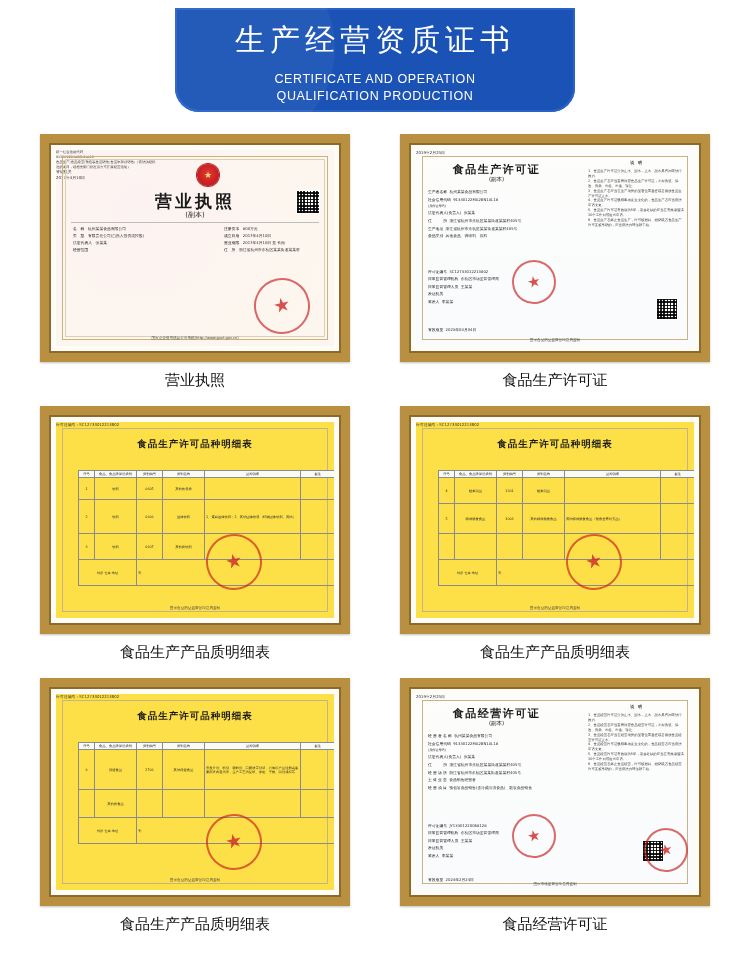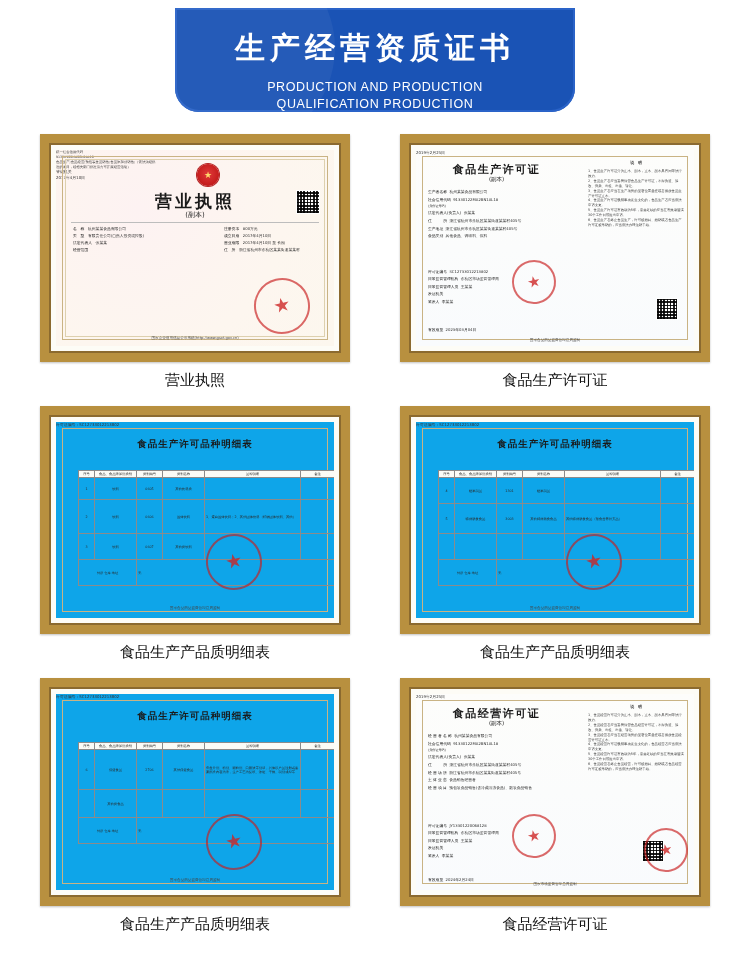--- a/index.html
+++ b/index.html
@@ -38,23 +38,23 @@
     position: absolute;
     left: -40px;
     top: -60px;
     width: 200px;
     height: 200px;
     background: rgba(255,255,255,0.05);
     border-radius: 50%;
   }
   .banner-cn {
     position: relative;
-    margin-top: 20px;
+    margin-top: 12px;
     font-size: 30px;
-    font-weight: bold;
+    font-weight: normal;
     letter-spacing: 5px;
     font-family: "DejaVu Sans", "Liberation Sans", sans-serif;
   }
   .banner-en1, .banner-en2 {
     position: relative;
     font-size: 12.5px;
     letter-spacing: 0.6px;
   }
   .banner-en1 { margin-top: 11px; }
   .banner-en2 { margin-top: 3px; }
@@ -99,21 +99,21 @@
     width: 100%;
     height: 100%;
     box-sizing: border-box;
     border: 2px solid #8b6a2f;
     background: #fdfcf6;
     overflow: hidden;
   }
   .paper {
     position: absolute;
     inset: 5px;
-    background: #0ea5e9;
+    background: #fde047;
     overflow: hidden;
   }
 
   
   .paper.license {
     background:
       radial-gradient(circle at 30% 30%, #fdf2f2 0%, #fdf6ef 60%, #fcf7ee 100%);
   }
   .paper.bluish {
     background:
@@ -262,21 +262,21 @@
     background: #bdbdbd;
     height: 0.6px;
   }
 </style>
 </head>
 <body>
 
 <div class="banner-wrap">
   <div class="banner">
     <div class="banner-cn">生产经营资质证书</div>
-    <div class="banner-en1">PRODUCTION AND PRODUCTION</div>
+    <div class="banner-en1">CERTIFICATE AND OPERATION</div>
     <div class="banner-en2">QUALIFICATION PRODUCTION</div>
   </div>
 </div>
 
 <div class="grid">
 
   <div class="cell">
     <div class="frame">
       <div class="frame-inner">
         <div class="paper license">

